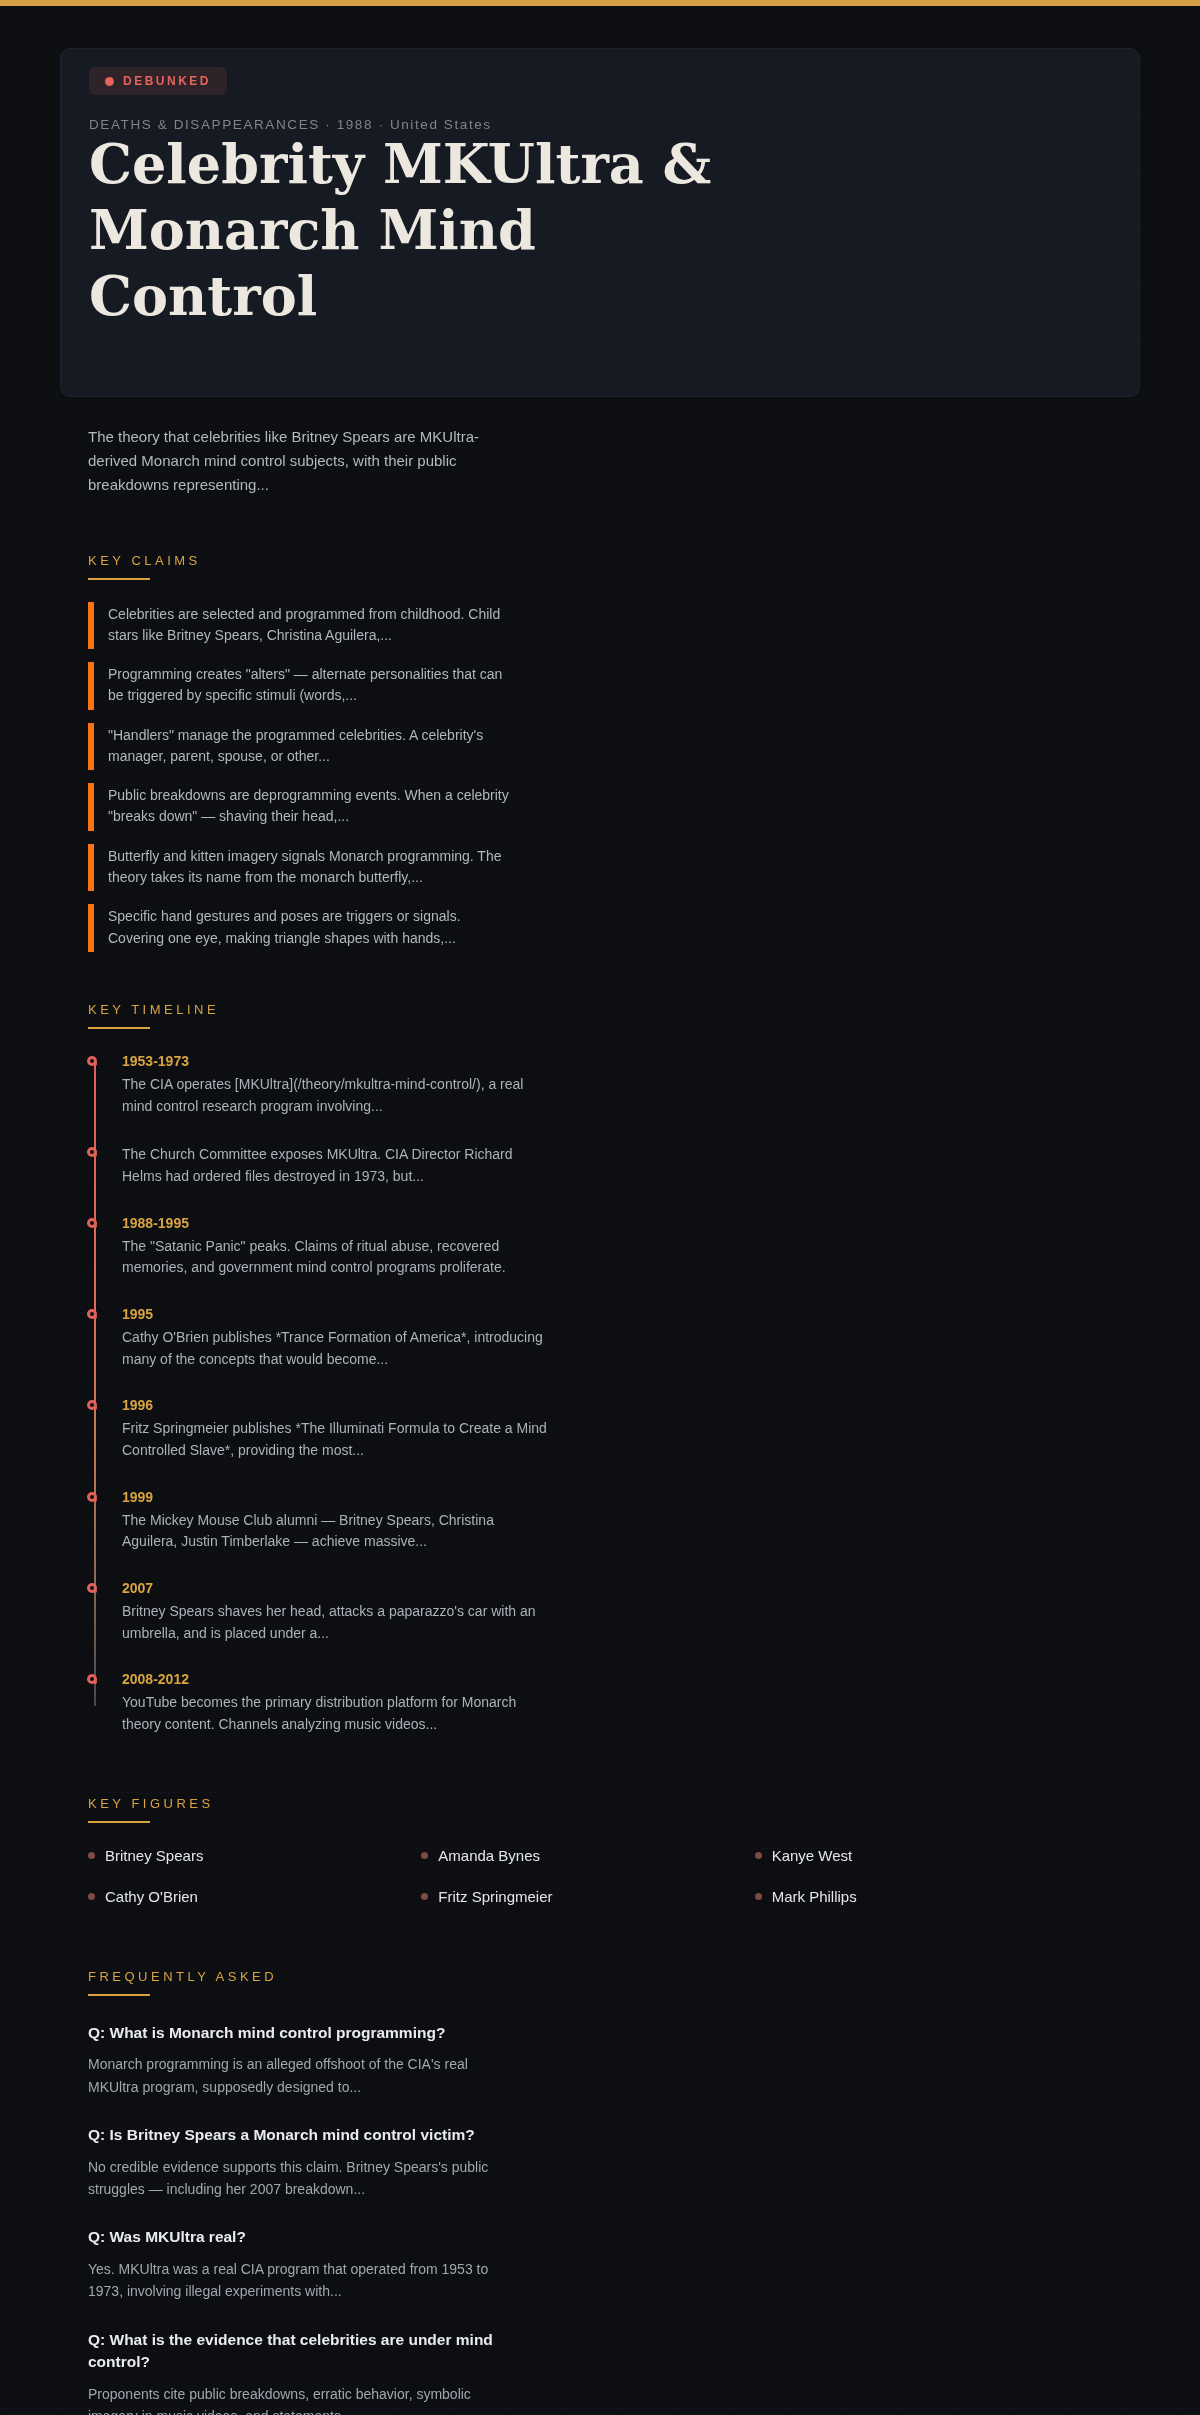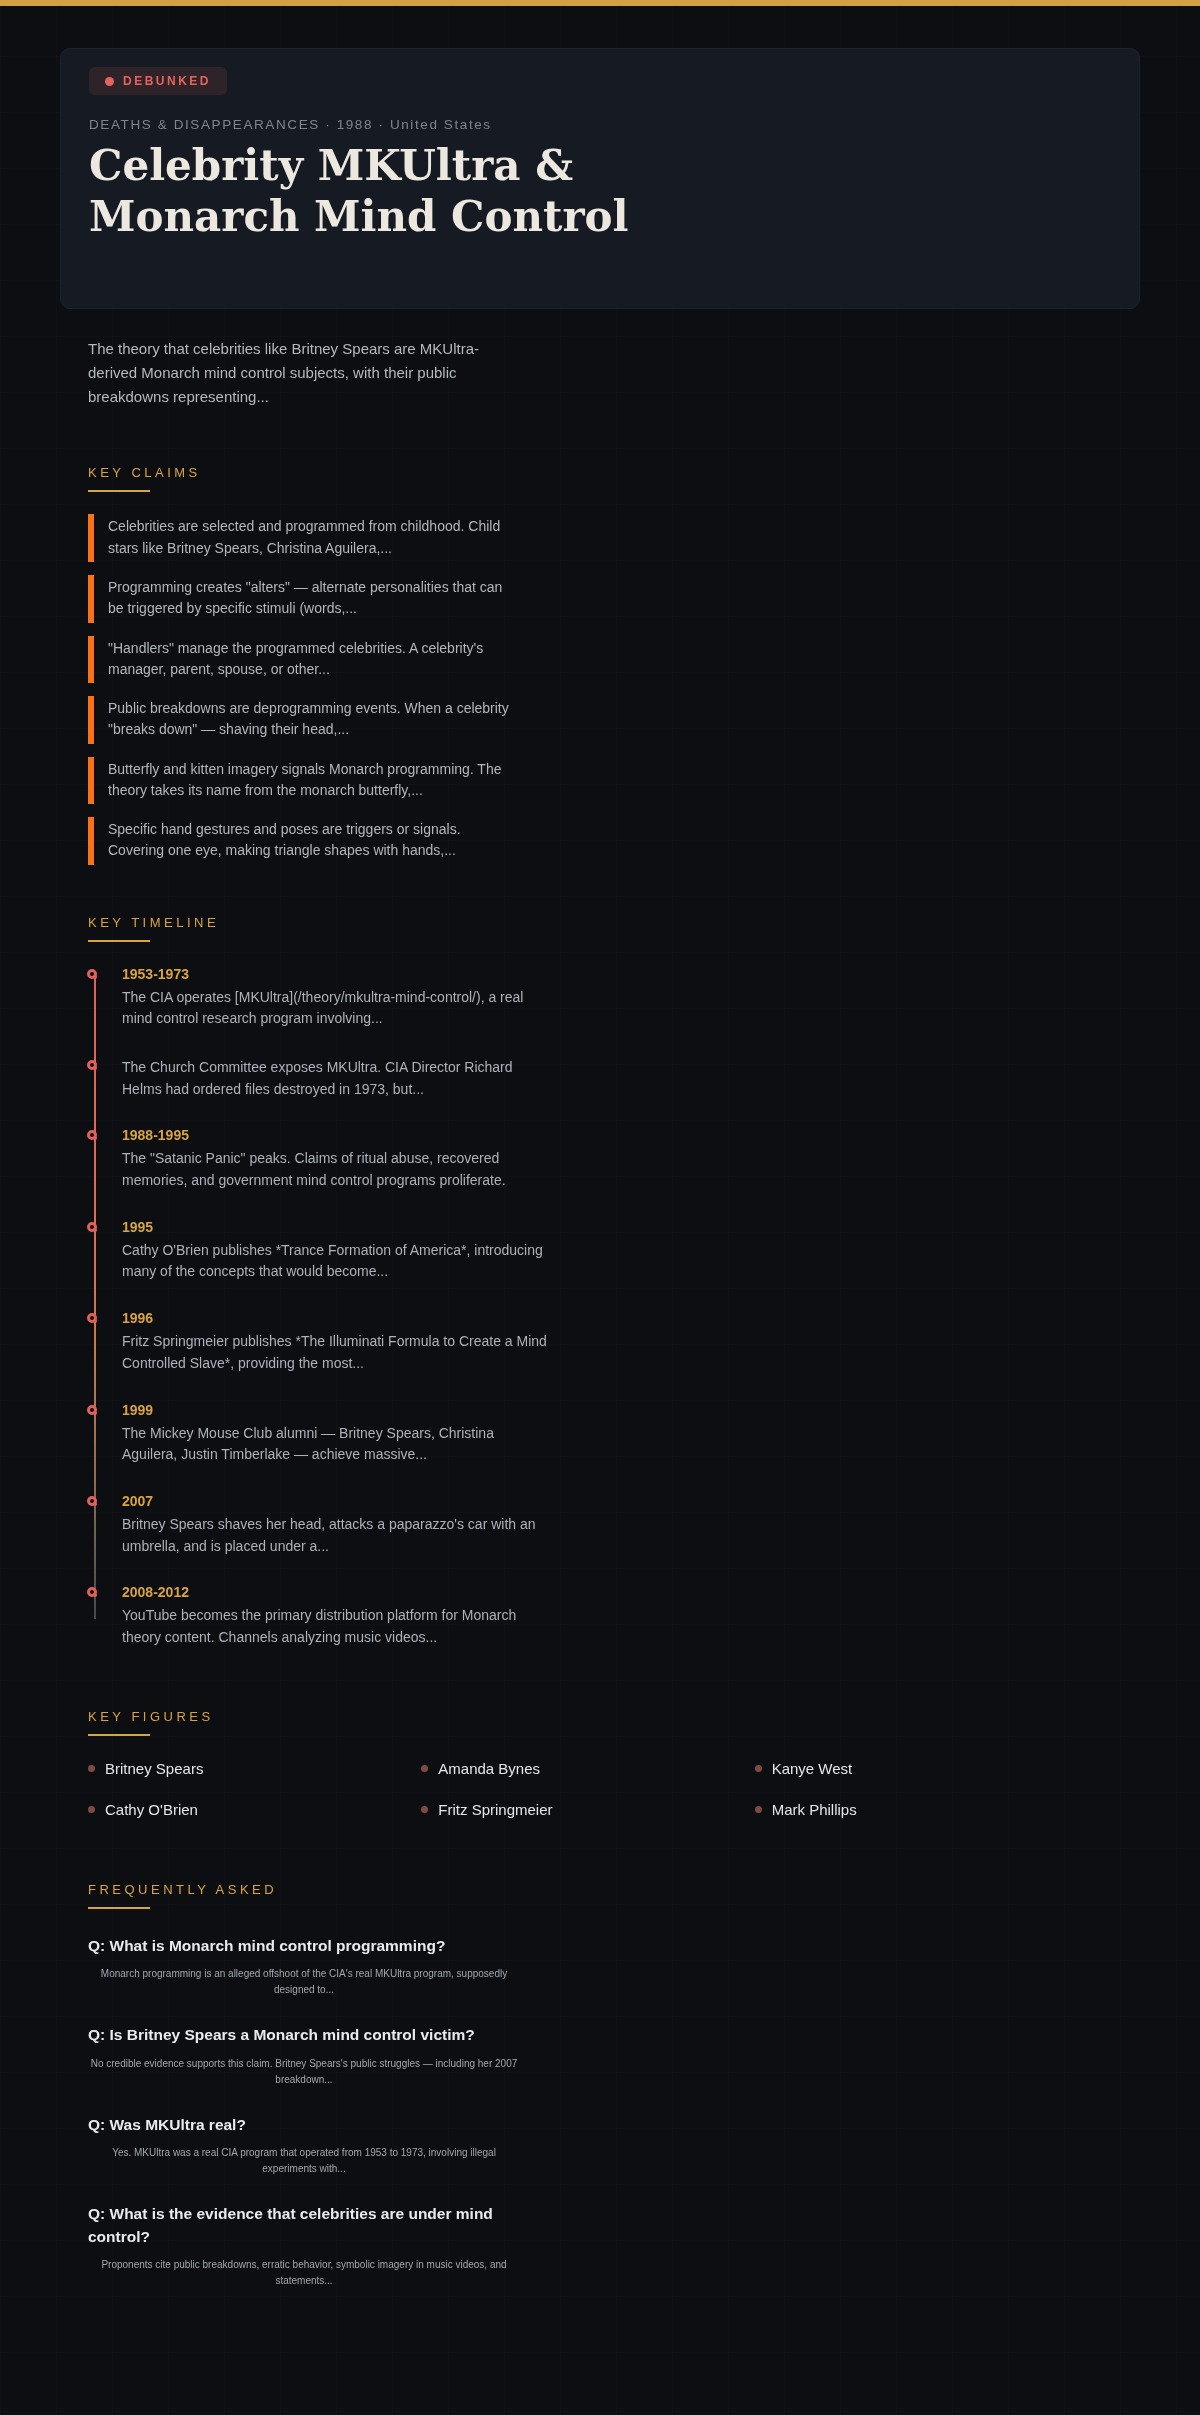--- a/index.html
+++ b/index.html
@@ -35,24 +35,23 @@
   }
   .badge-dot { width:9px; height:9px; border-radius:50%; background:#e4635c; }
   .badge-label {
     color:#e4635c; font-size:12px; font-weight:bold; letter-spacing:2.5px;
   }
   .breadcrumb {
     margin-top:22px;
     color:#80858d; font-size:13.5px; letter-spacing:1.6px;
   }
   .hero-title {
-    margin-top:8px;
     font-family:"DejaVu Serif", serif;
     font-weight:bold;
-    font-size:42px;
+    font-size:54px;
     line-height:1.22;
     color:#ece8df;
     max-width:640px;
   }
 
   main { flex:1; padding:0 110px 0 88px; }
 
   .intro {
     margin-top:28px;
     max-width:435px;
@@ -119,21 +118,21 @@
   
   .sec-faq { margin-top:64px; }
   .faq-list { margin-top:6px; }
   .faq-item { margin-top:26px; }
   .faq-q {
     font-size:15.5px; font-weight:bold; color:#e9ebee;
     line-height:1.45; max-width:460px;
   }
   .faq-a {
     margin-top:9px; max-width:432px;
-    font-size:10px; line-height:1.6; color:#a2a7af;text-align:center;
+    font-size:14px; line-height:1.6; color:#a2a7af;
   }
 </style>
 </head>
 <body>
 
 <div class="topbar"></div>
 
 <header class="hero-card">
   <div class="badge">
     <span class="badge-dot"></span>

